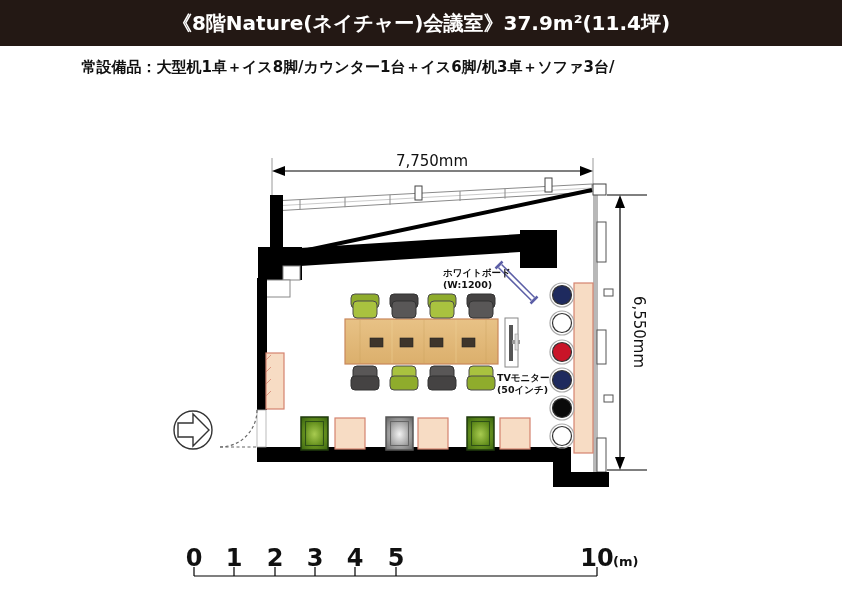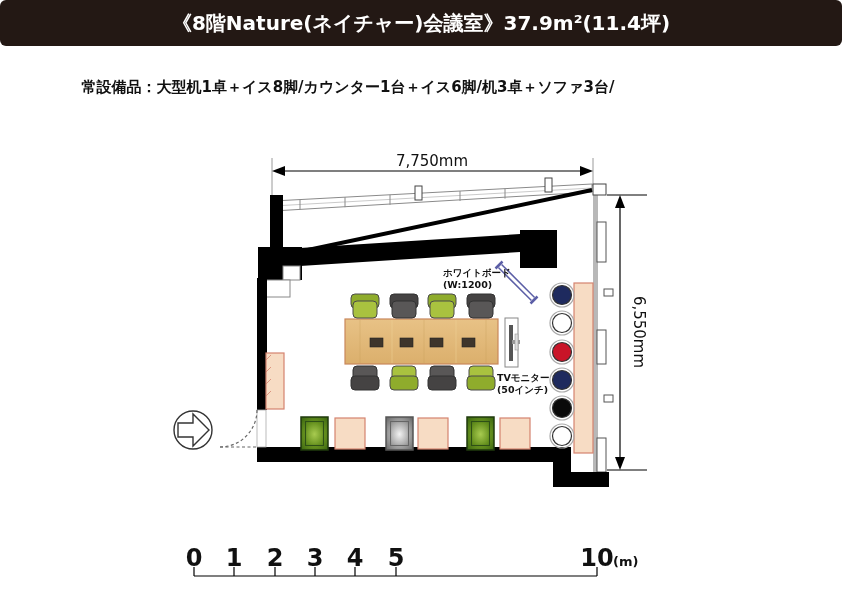--- a/index.html
+++ b/index.html
@@ -1,22 +1,22 @@
 <!DOCTYPE html>
 <html><head>
 <meta charset="utf-8">
 <style>
   html,body{margin:0;padding:0;background:#ffffff;}
   body{width:842px;height:595px;overflow:hidden;font-family:"DejaVu Sans",sans-serif;}
   .page{position:relative;width:842px;height:595px;background:#fff;}
   .titlebar{position:absolute;left:0;top:0;width:842px;height:46px;background:#231814;
-            display:flex;align-items:center;justify-content:center;border-radius:6px;}
+            display:flex;align-items:center;justify-content:center;}
   .titlebar .t{color:#fff;font-size:20px;font-weight:700;white-space:nowrap;}
   .equip{position:absolute;left:0;top:57px;width:696px;text-align:center;color:#111;
-         font-size:15px;font-weight:700;line-height:21px;margin-top:20px;}
+         font-size:15px;font-weight:700;line-height:21px;}
   svg.plan{position:absolute;left:0;top:0;}
   svg text{font-family:"DejaVu Sans",sans-serif;fill:#111;}
   .dimtxt{font-size:15px;}
   .lbl{font-size:9.5px;font-weight:700;}
   .scaleNum{font-size:24px;font-weight:700;}
   .scaleUnit{font-size:13px;font-weight:700;}
 </style>
 </head>
 <body>
 

